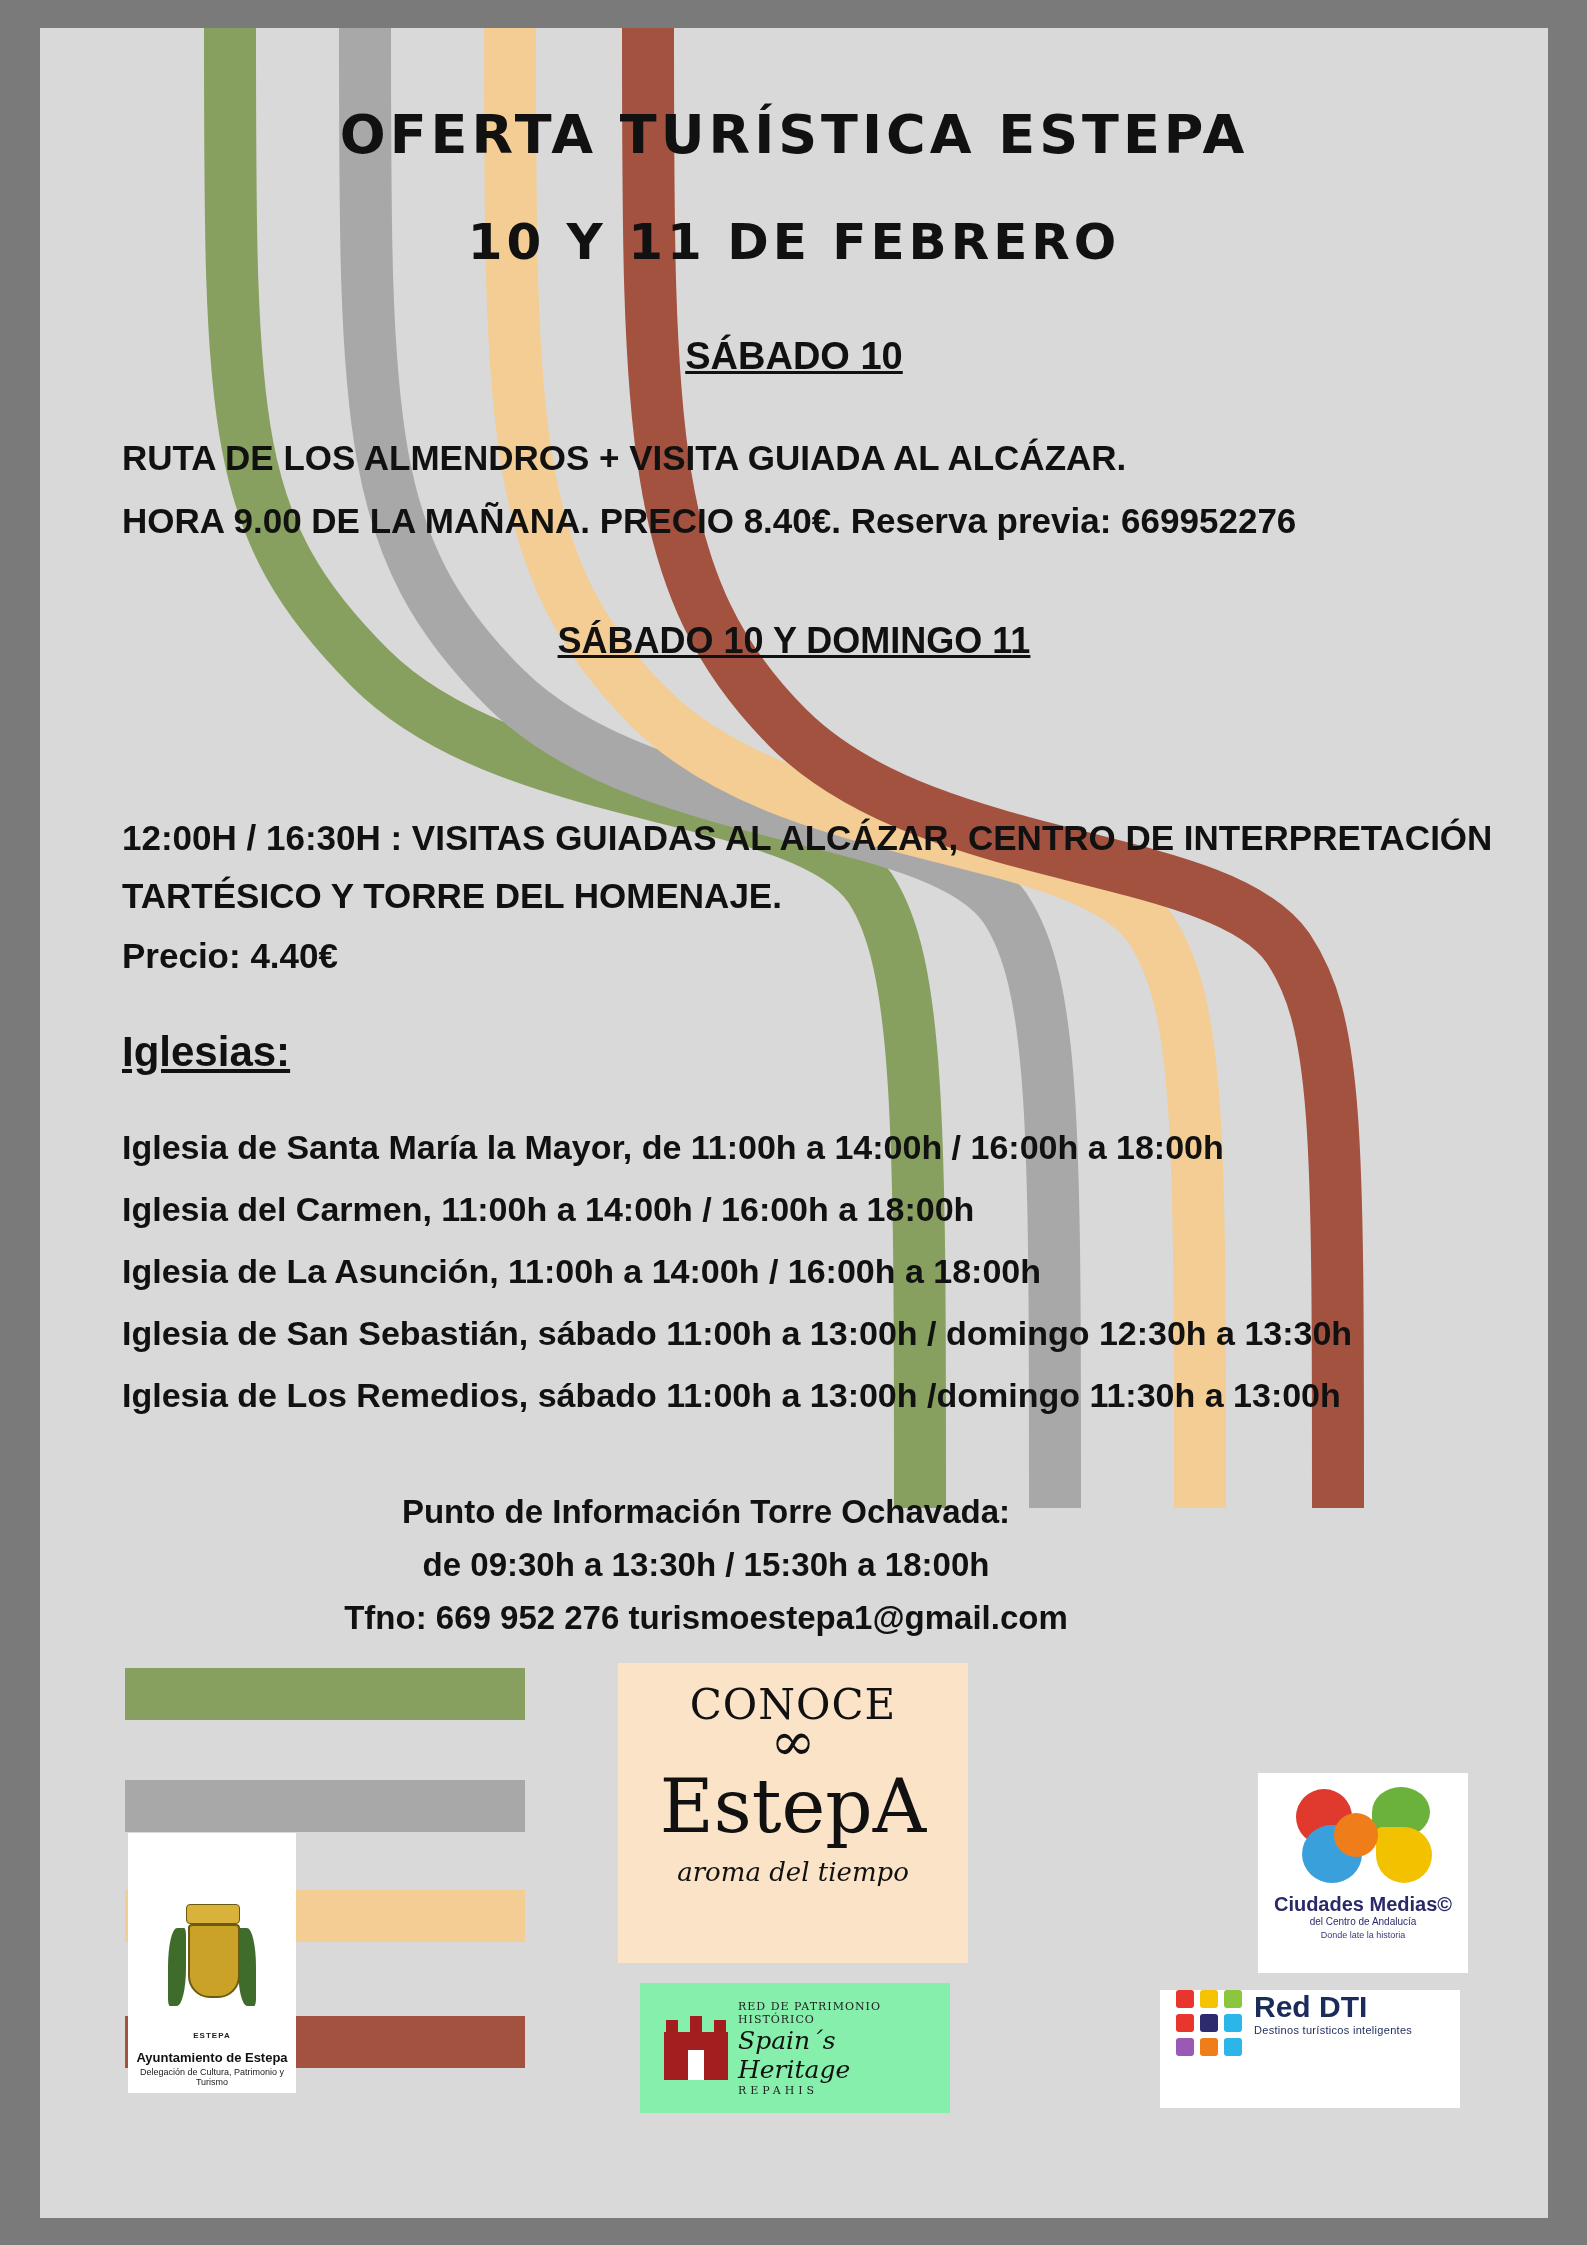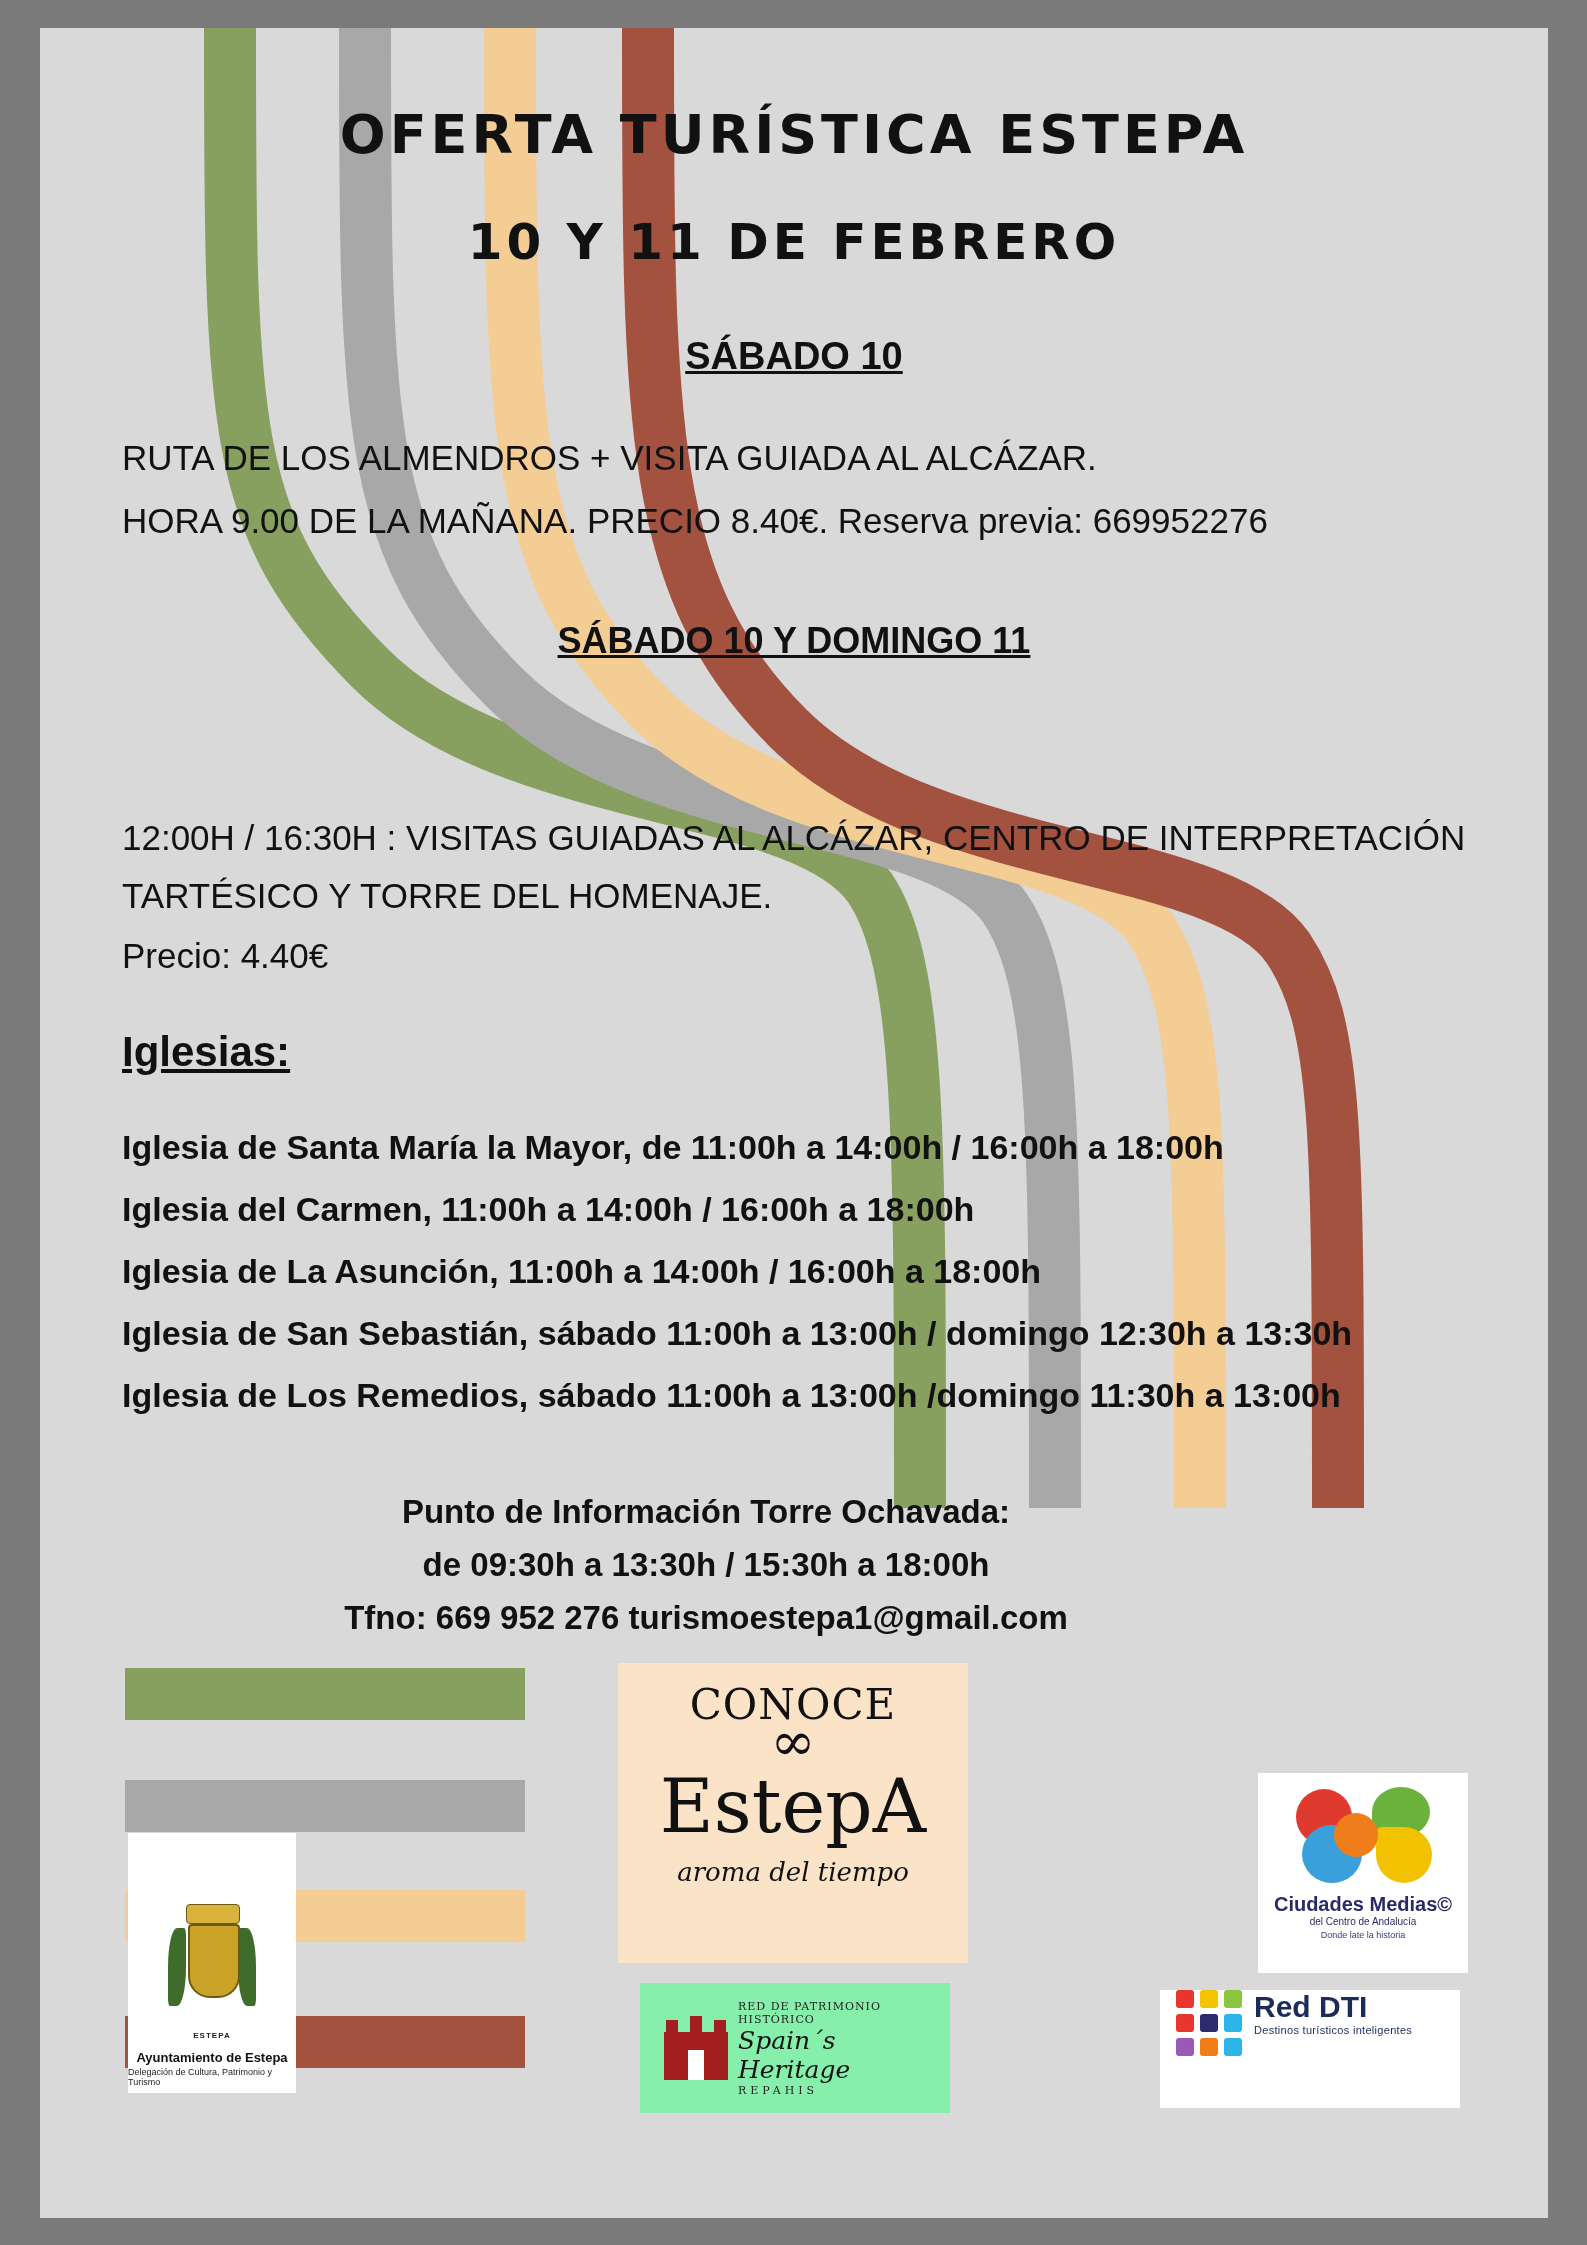--- a/index.html
+++ b/index.html
@@ -68,21 +68,21 @@
     width: 1508px;
     text-align: center;
     font-weight: bold;
     font-size: 38px;
     color: #111;
     text-decoration: underline;
     z-index: 5;
   }
   .body-line {
     position: absolute;
-    font-weight: normal;
+    font-weight: bold;
     font-size: 35px;
     color: #111;
     z-index: 5;
     white-space: nowrap;
   }
   .l1 { left: 82px; top: 410px; }
   .l2 { left: 82px; top: 473px; }
 
   .satsun-head {
     position: absolute;
@@ -217,21 +217,21 @@
     text-align: center;
     font-size: 8px;
     font-weight: bold;
     color: #222;
     letter-spacing: 1px;
   }
   .ayto-t1 {
     font-size: 13px; font-weight: bold; color: #111; text-align: center;
   }
   .ayto-t2 {
-    font-size: 9px; color: #222; margin-top: 2px;
+    font-size: 9px; color: #222; text-align: center; margin-top: 2px;
   }
 
   .logo-conoce {
     position: absolute;
     left: 578px;
     top: 1635px;
     width: 350px;
     height: 300px;
     background: #fbe3c8;
     z-index: 6;

